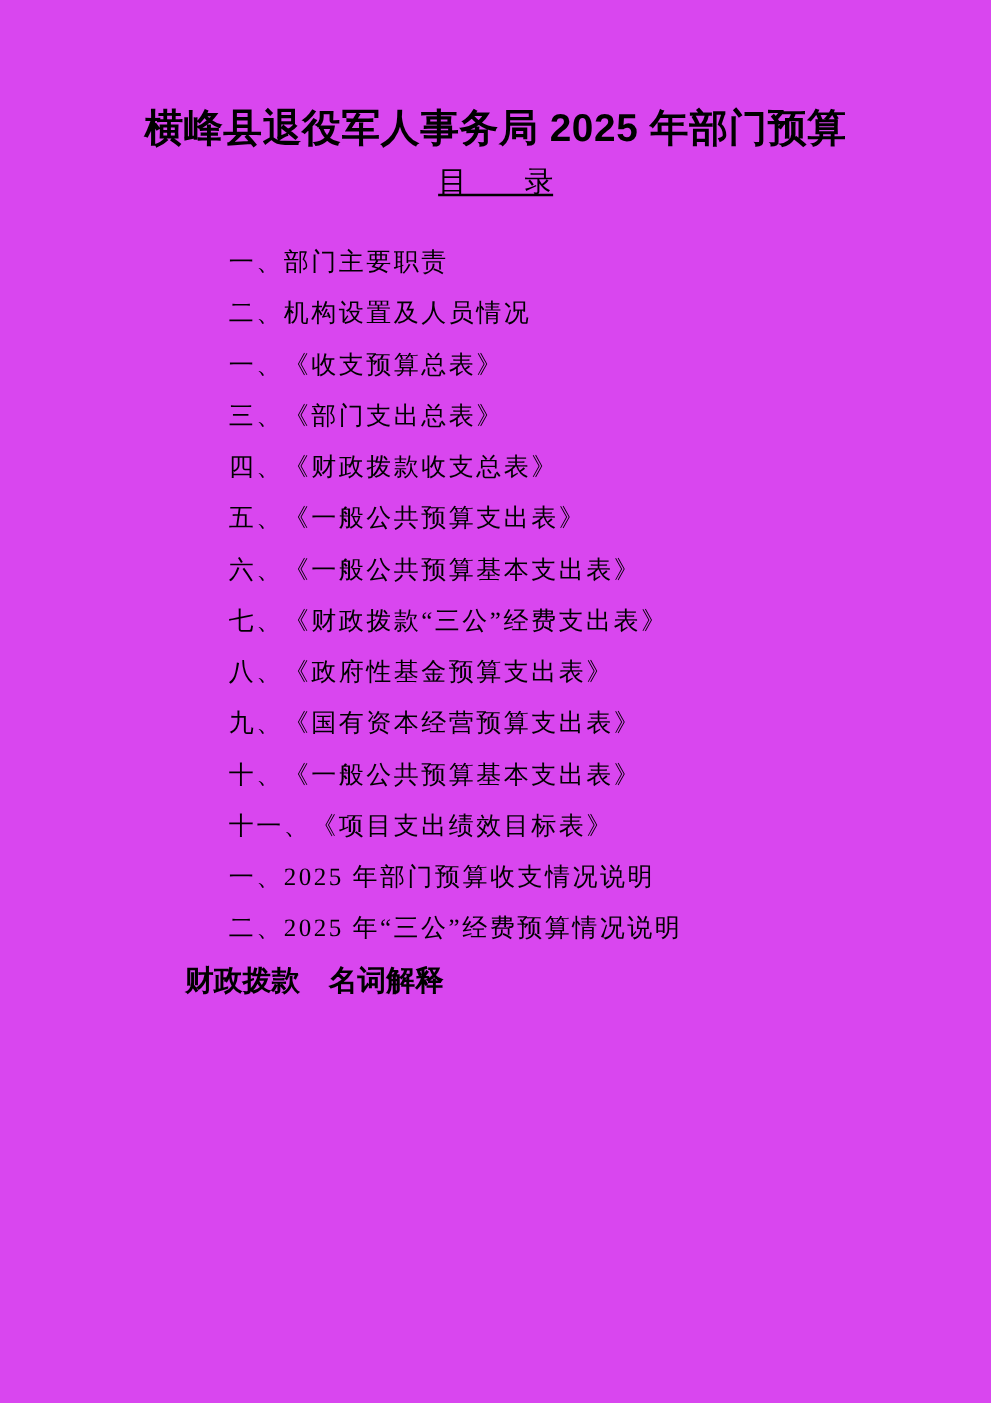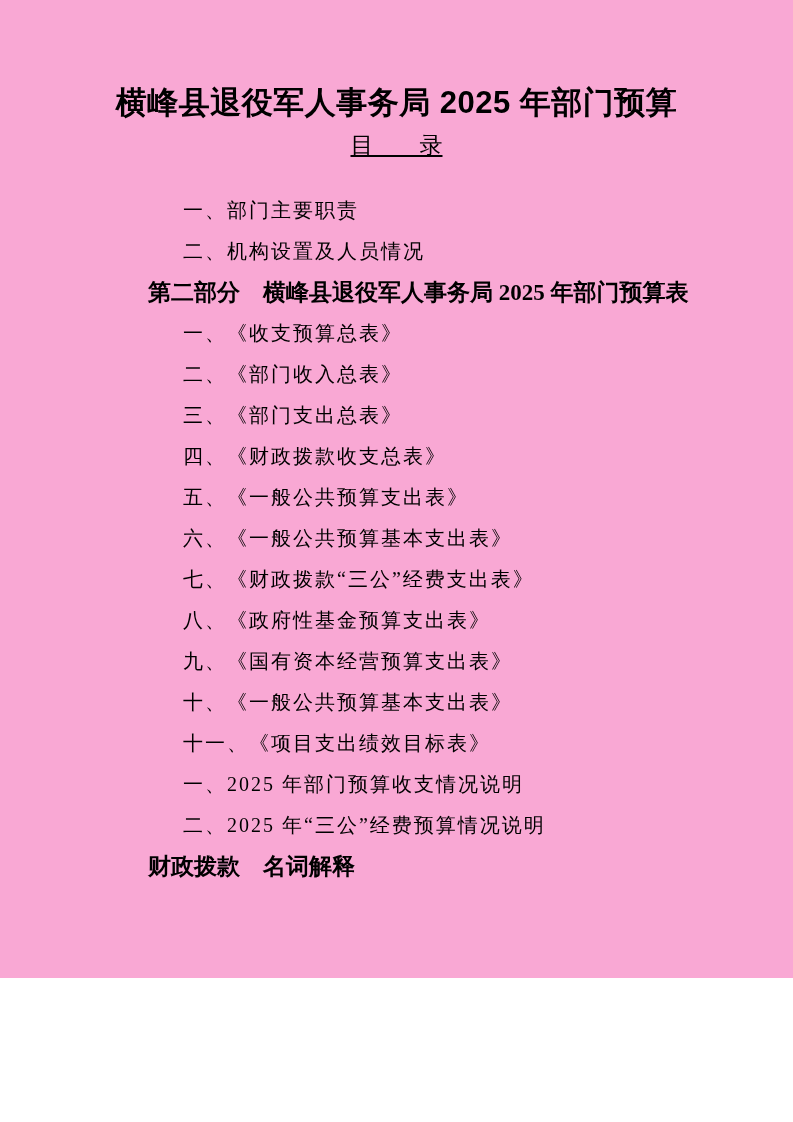--- a/index.html
+++ b/index.html
@@ -3,22 +3,22 @@
 <meta charset="utf-8">
 <style>
   html, body {
     margin: 0;
     padding: 0;
     background: #ffffff;
   }
   .page {
     position: relative;
     width: 793px;
-    height: 978px;
-    background: #f9a8d4;
+    height: 1122px;
+    background: #d946ef;
     color: #000000;
     box-sizing: border-box;
     padding: 86px 98px 0 98px;
     overflow: hidden;
     font-family: "Liberation Serif", serif;
   }
   .doc-title {
     margin: 0;
     font-family: "Liberation Sans", sans-serif;
     font-weight: bold;
@@ -66,23 +66,21 @@
 
   <h1 class="doc-title">横峰县退役军人事务局 2025 年部门预算</h1>
 
   <div class="toc-heading">目　　录</div>
 
   <div class="toc-body">
 
     <p class="toc-item">一、部门主要职责</p>
     <p class="toc-item">二、机构设置及人员情况</p>
 
-    <h2 class="sec-heading">第二部分　横峰县退役军人事务局 2025 年部门预算表</h2>
     <p class="toc-item">一、《收支预算总表》</p>
-    <p class="toc-item">二、《部门收入总表》</p>
     <p class="toc-item">三、《部门支出总表》</p>
     <p class="toc-item">四、《财政拨款收支总表》</p>
     <p class="toc-item">五、《一般公共预算支出表》</p>
     <p class="toc-item">六、《一般公共预算基本支出表》</p>
     <p class="toc-item">七、《财政拨款“三公”经费支出表》</p>
     <p class="toc-item">八、《政府性基金预算支出表》</p>
     <p class="toc-item">九、《国有资本经营预算支出表》</p>
     <p class="toc-item">十、《一般公共预算基本支出表》</p>
     <p class="toc-item">十一、《项目支出绩效目标表》</p>
 

